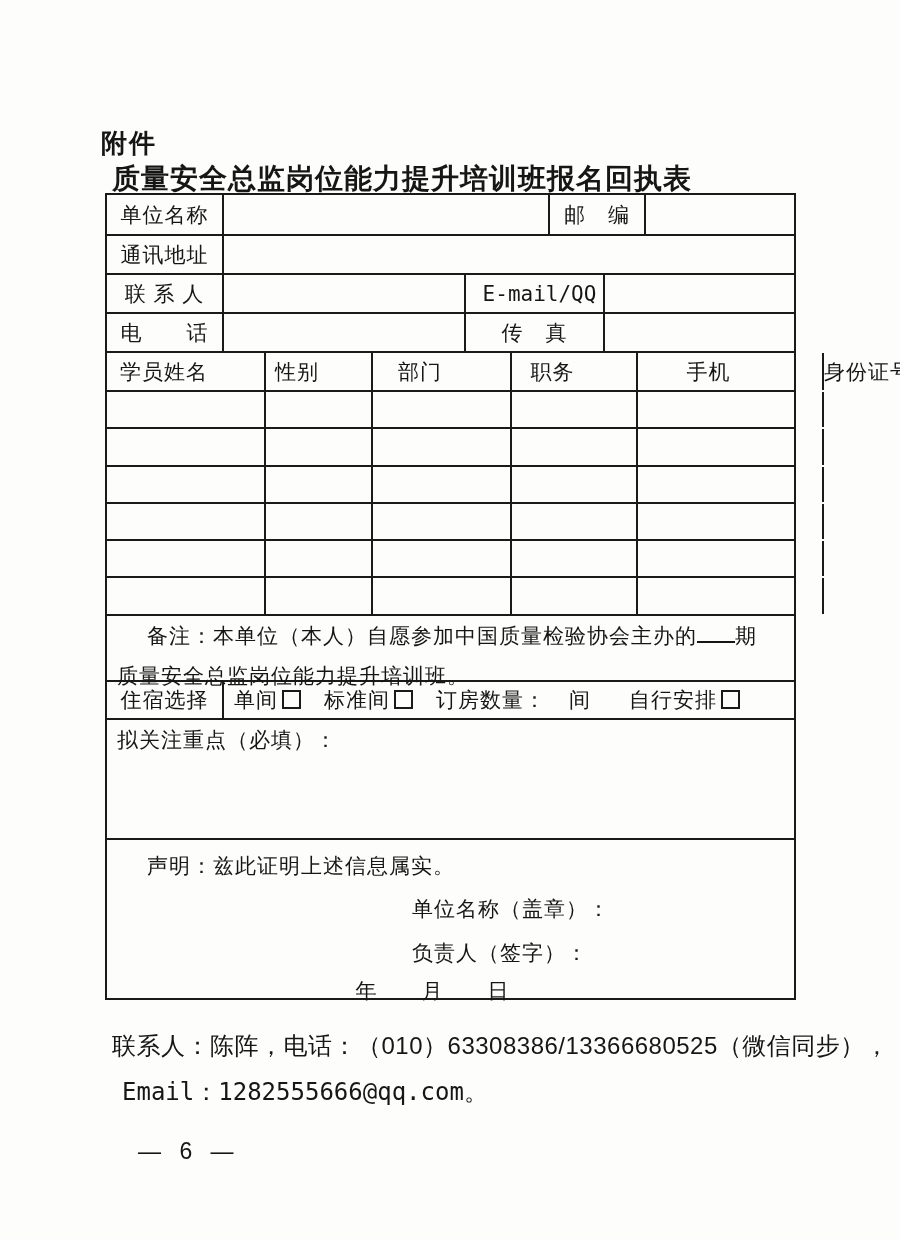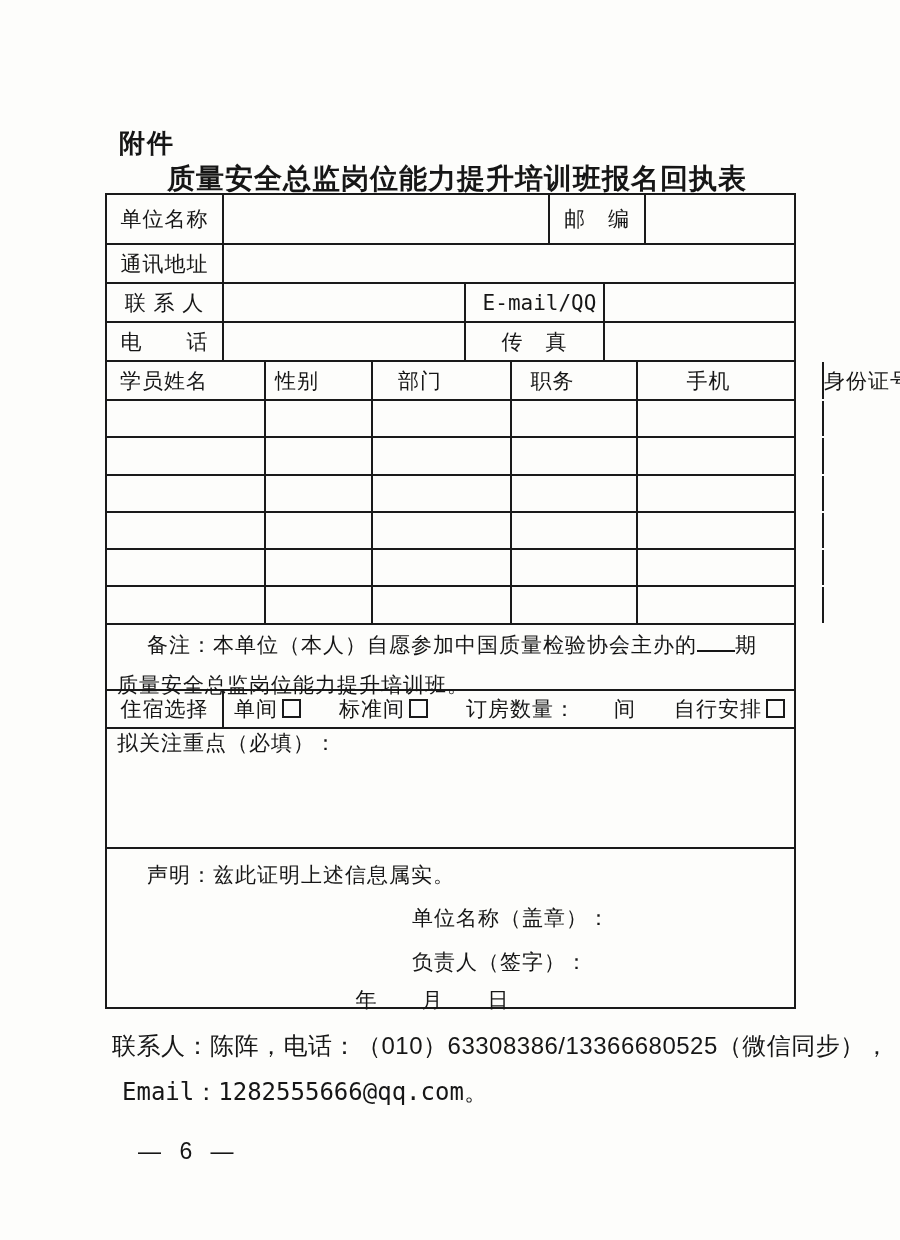--- a/index.html
+++ b/index.html
@@ -7,58 +7,58 @@
   .page {
     position: relative;
     width: 900px; height: 1240px;
     margin: 0 auto;
     background: #fdfdfb;
     color: #161616;
     font-family: "Liberation Sans", "DejaVu Sans", sans-serif;
     overflow: hidden;
   }
   .attachment {
-    position: absolute; top: 126px; left: 119px;
+    position: absolute; top: 126px; left: 101px;
     font-size: 26px; font-weight: 700; letter-spacing: 2px;
   }
   .doc-title {
     position: absolute; top: 160px; left: 112px; width: 690px;
-    text-align: center; font-size: 28px; font-weight: 700; letter-spacing: 1px;
+    text-align: left; font-size: 28px; font-weight: 700; letter-spacing: 1px;
     white-space: nowrap;
   }
   .form-table {
     position: absolute; top: 193px; left: 105px; width: 691px;
     border: 2px solid #1a1a1a;
     font-size: 21px;
   }
   .row { display: grid; }
   .form-table > .row + .row,
   .form-table > .section + .row,
   .form-table > .row + .section,
   .form-table > .section + .section { border-top: 2px solid #1a1a1a; }
   .cell { display: flex; align-items: center; min-height: 100%; }
   .cell + .cell { border-left: 2px solid #1a1a1a; }
   .label { justify-content: center; letter-spacing: 1px; white-space: pre; }
   .mono { font-family: "DejaVu Sans Mono", "Liberation Mono", monospace; letter-spacing: 0; padding-left: 10px; }
-  .grid-a { grid-template-columns: 115px 1fr 96px 150px; height: 48px; text-align: right; }
+  .grid-a { grid-template-columns: 115px 1fr 96px 150px; height: 39px; text-align: right; }
   .grid-b { grid-template-columns: 115px 1fr; height: 39px; }
   .grid-c { grid-template-columns: 115px 242px 139px 1fr; height: 39px; }
   .grid-t { grid-template-columns: 114px 64px 96px 83px 143px 1fr; height: 39px; gap: 43px; }
   .grid-t.empty { height: 37.3px; }
   .grid-l { grid-template-columns: 115px 1fr; height: 38px; }
   .section { padding: 0 10px; }
   .remark { height: 66px; line-height: 40px; letter-spacing: 1px; }
   .remark .indent { padding-left: 30px; }
   .blank-line { display:inline-block; width: 38px; border-bottom: 2px solid #161616; height: 1em; vertical-align: baseline; }
   .lodging-content { padding-left: 10px; letter-spacing: 1px; }
-  .lodging-content .seg { margin-right: 38px; display: inline-flex; align-items: center; }
+  .lodging-content .seg { margin-right: 23px; display: inline-flex; align-items: center; }
   .lodging-content .seg.last { margin-right: 0; }
   .lodging-content .unit { margin-right: 38px; }
   .checkbox { display:inline-block; width: 19px; height: 19px; border: 2px solid #1a1a1a; margin-left: 4px; background: #fdfdfb; }
-  .focus { height: 120px; letter-spacing: 1px; }
+  .focus { height: 120px; padding-top: 6px; letter-spacing: 1px; }
   .declaration { height: 160px; padding-top: 12px; letter-spacing: 1px; }
   .decl-statement { padding-left: 30px; }
   .decl-seal { padding-left: 295px; margin-top: 15px; }
   .decl-sign { padding-left: 295px; margin-top: 16px; }
   .decl-date { text-align: center; padding-right: 36px; margin-top: 10px; white-space: pre; }
   .footer {
     position: absolute; top: 1022px; left: 112px;
     font-size: 24px; line-height: 47px; letter-spacing: 0.5px;
   }
   .page-number {

